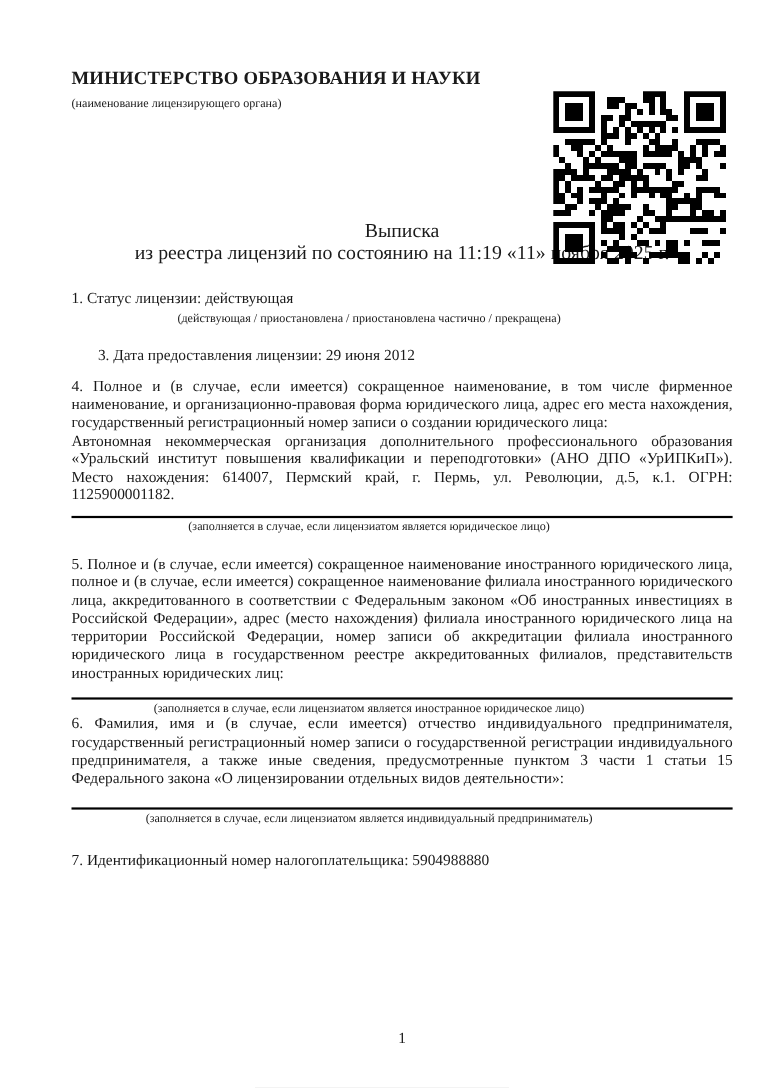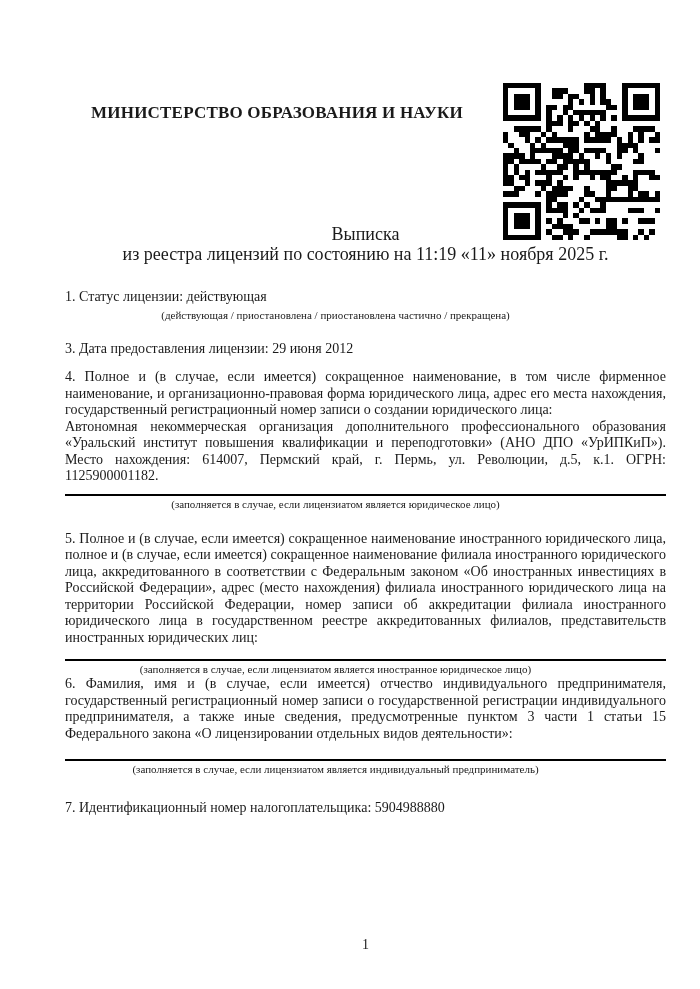--- a/index.html
+++ b/index.html
@@ -7,53 +7,54 @@
     position:relative;
     width:700px;height:989px;
     margin:0 auto;
     background:#ffffff;
     color:#1a1a1a;
     font-family:"Liberation Serif","DejaVu Serif",serif;
     box-sizing:border-box;
     padding:0 34px 0 65px;
     overflow:hidden;
   }
-  .ministry{margin-top:100px;width:424px;text-align:center;}
+  .ministry{margin-top:58px;width:424px;}
   .ministry-name{font-size:17px;font-weight:bold;line-height:26px;letter-spacing:.2px;}
   .ministry-caption{font-size:11px;line-height:14px;margin-top:3px;}
   .qr{position:absolute;top:83px;right:40px;width:157px;height:157px;}
   .qr svg{width:100%;height:100%;shape-rendering:crispEdges;}
   .doc-title{margin-top:98px;text-align:center;font-size:18px;line-height:20px;}
   .item{font-size:14px;line-height:17px;}
   .para{font-size:14px;line-height:16.5px;text-align:justify;}
   .note{font-size:11px;line-height:14px;text-align:center;padding-right:60px;}
   .rule{border-top:2px solid #000;height:0;}
   .s1{margin-top:24px;}
   .s1 .note{margin-top:3px;}
   .s2{margin-top:14px;}
-  .s3{margin-top:18px;}
+  .s3{margin-top:18px;margin-left:24px;}
   .s4{margin-top:12px;}
   .s4 .rule{margin-top:9px;}
   .s4 .note{margin-top:1px;}
   .s5{margin-top:20px;}
   .s5 .rule{margin-top:13px;}
   .s5 .note{margin-top:1px;text-align:center;}
   .s6{}
   .s6 .rule{margin-top:17px;}
   .s6 .note{margin-top:1px;}
   .s7{margin-top:23px;}
   .page-number{position:absolute;bottom:36px;left:65px;right:34px;text-align:center;font-size:14px;}
 </style>
 </head>
 <body>
 
 <div class="page">
 
   <div class="ministry">
     <div class="ministry-name">МИНИСТЕРСТВО ОБРАЗОВАНИЯ И НАУКИ</div>
+    <div class="ministry-caption">(наименование лицензирующего органа)</div>
   </div>
 
   <div class="qr">
     <svg id="qr-svg" viewBox="0 0 29 29" aria-hidden="true">
         <rect x="0" y="0" width="1" height="1" fill="#000"></rect>
         <rect x="1" y="0" width="1" height="1" fill="#000"></rect>
         <rect x="2" y="0" width="1" height="1" fill="#000"></rect>
         <rect x="3" y="0" width="1" height="1" fill="#000"></rect>
         <rect x="4" y="0" width="1" height="1" fill="#000"></rect>
         <rect x="5" y="0" width="1" height="1" fill="#000"></rect>

